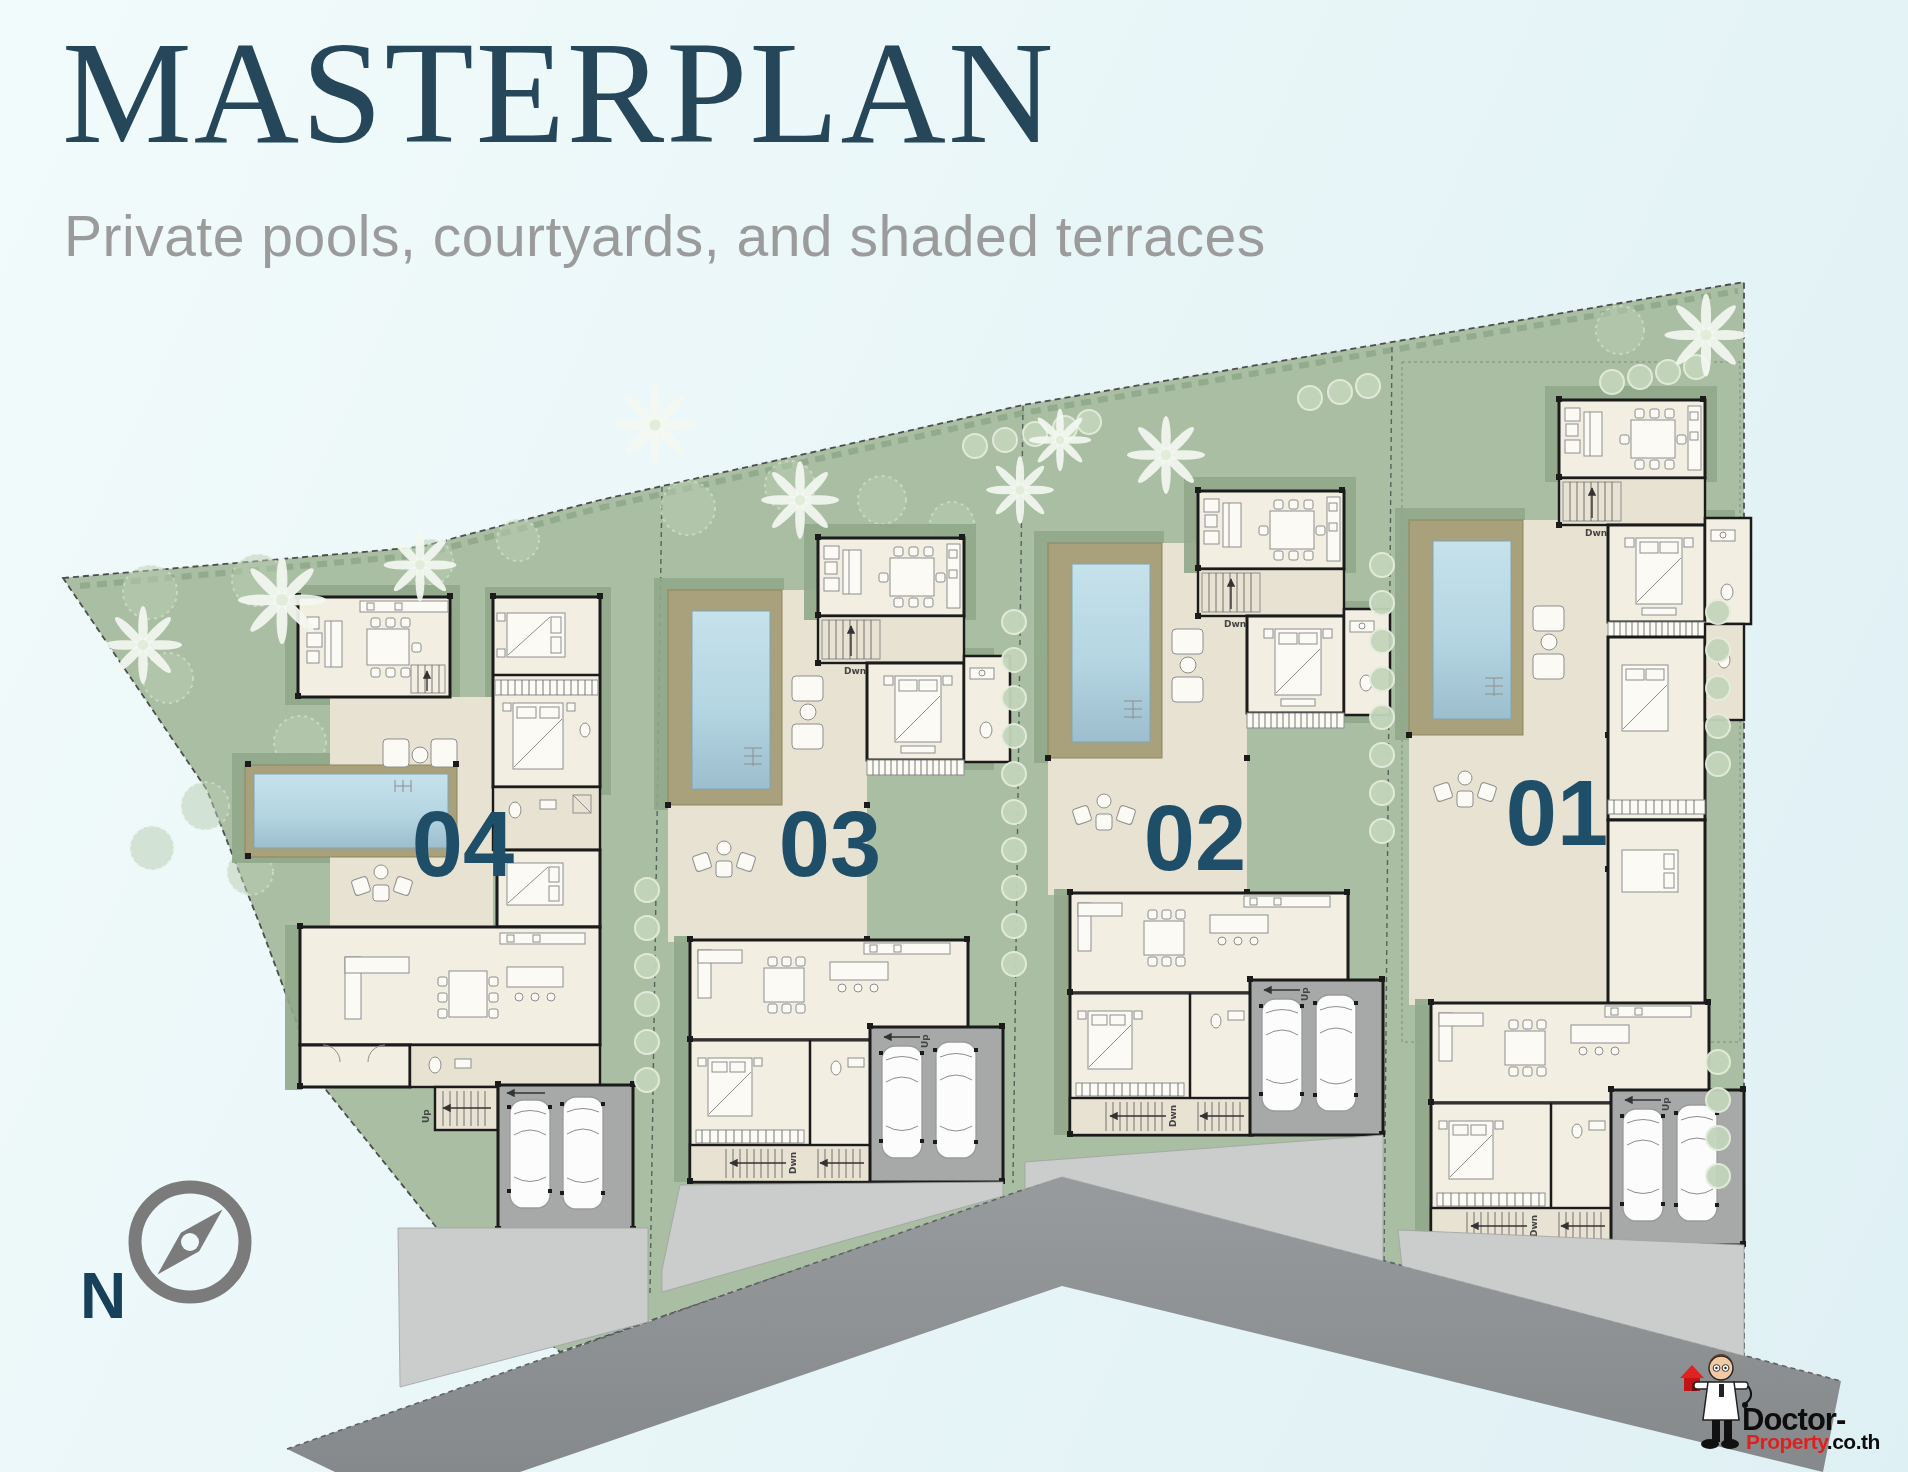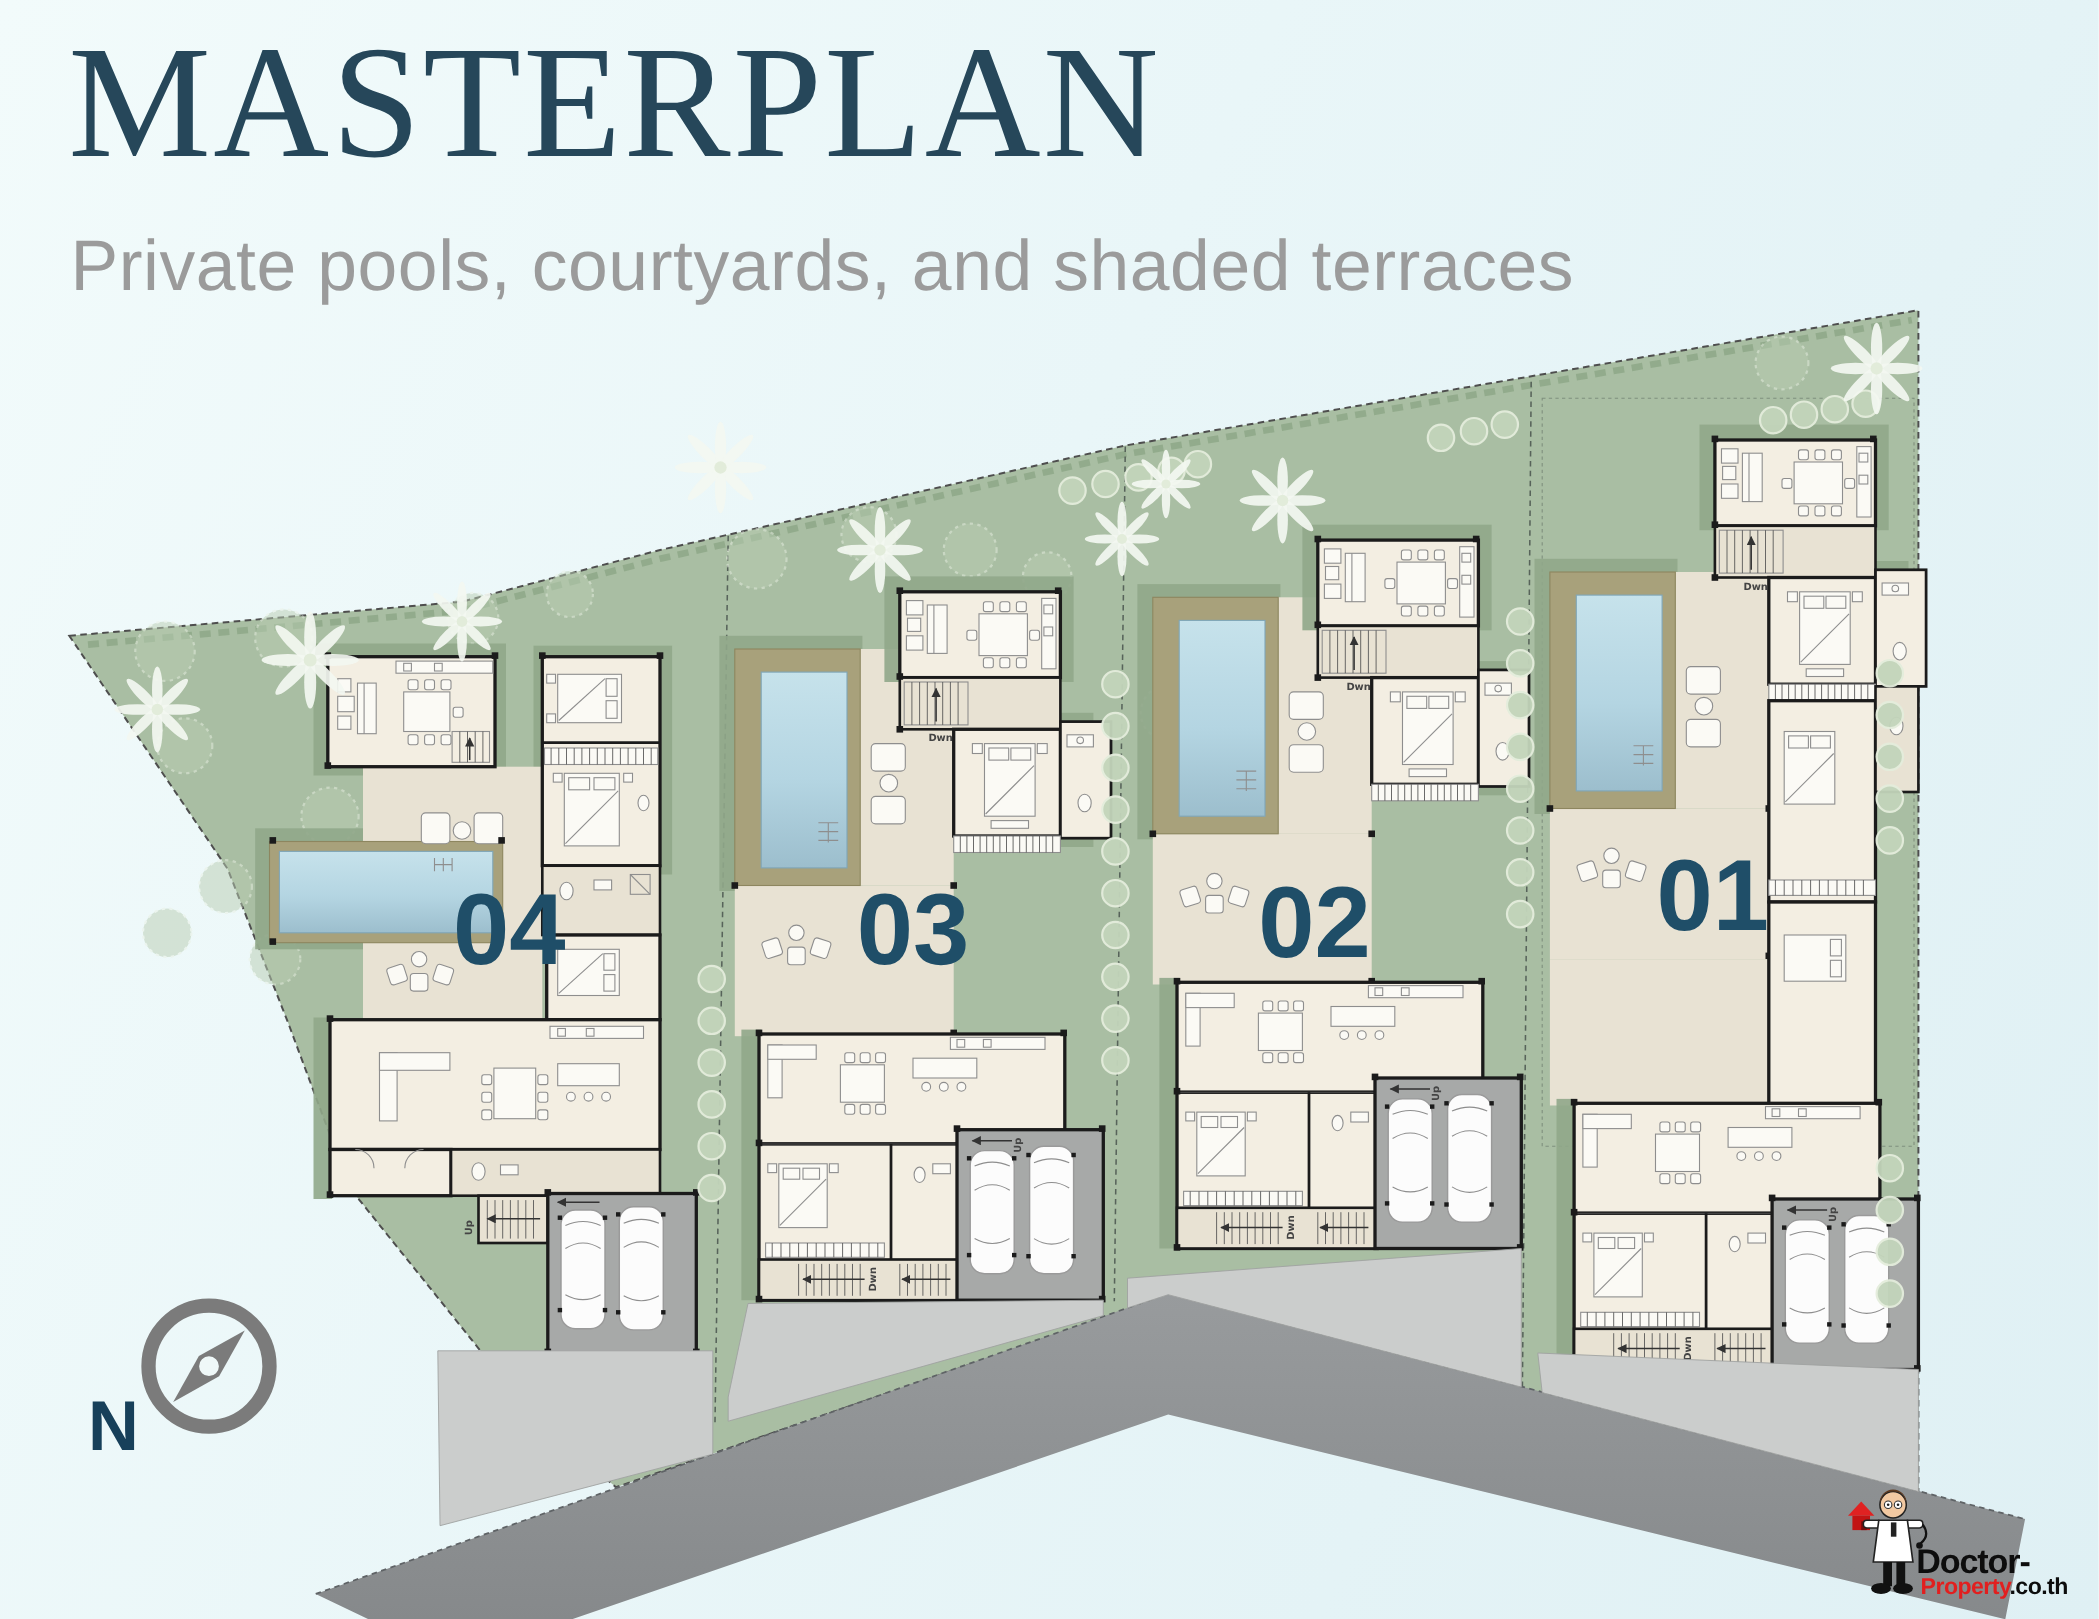--- a/index.html
+++ b/index.html
@@ -3,21 +3,21 @@
 <meta charset="utf-8">
 <style>
   html,body{margin:0;padding:0;}
   .stage{position:relative;width:1908px;height:1472px;overflow:hidden;
          background:linear-gradient(115deg,#F2FBFB 0%,#E9F6F8 45%,#DFF0F4 100%);
          font-family:"Liberation Sans",sans-serif;}
   .title{position:absolute;left:62px;top:20px;font-family:"Liberation Serif",serif;
          font-size:146px;line-height:1.0;font-weight:500;color:var(--title_ink,#26475A);
          letter-spacing:2px;}
   .subtitle{position:absolute;left:64px;top:200px;width:1420px;
-            font-size:65px;line-height:1.28;color:var(--subtitle_gray,#9B9B9B);
+            font-size:57px;line-height:1.28;color:var(--subtitle_gray,#9B9B9B);
             letter-spacing:.5px;font-weight:400;}
   svg{position:absolute;left:0;top:0;}
   
   .room {fill:var(--floor_cream,#F3EEE2);stroke:var(--wall_black,#1B1B1B);stroke-width:3;}
   .room2{fill:var(--terrace_beige,#E8E2D3);stroke:var(--wall_black,#1B1B1B);stroke-width:2.4;}
   .terr {fill:var(--terrace_beige,#E8E2D3);}
   .deck {fill:var(--pool_deck_tan,#A8A17B);stroke:#8D865F;stroke-width:1;}
   .pool {fill:url(#poolGrad);stroke:#7FA6B8;stroke-width:1;}
   .furn {fill:#FBFAF5;stroke:#8E8E8E;stroke-width:1;}
   .furnl{fill:none;stroke:#8E8E8E;stroke-width:1;}

